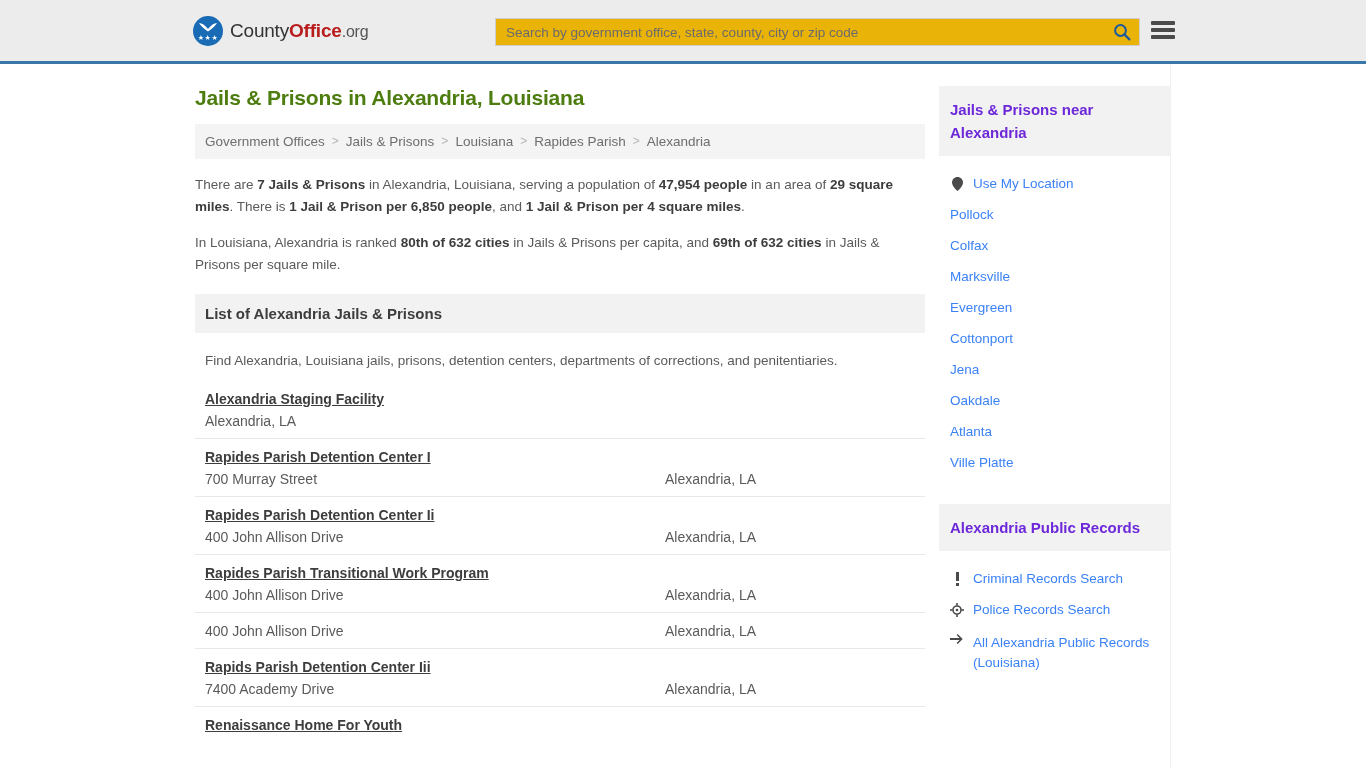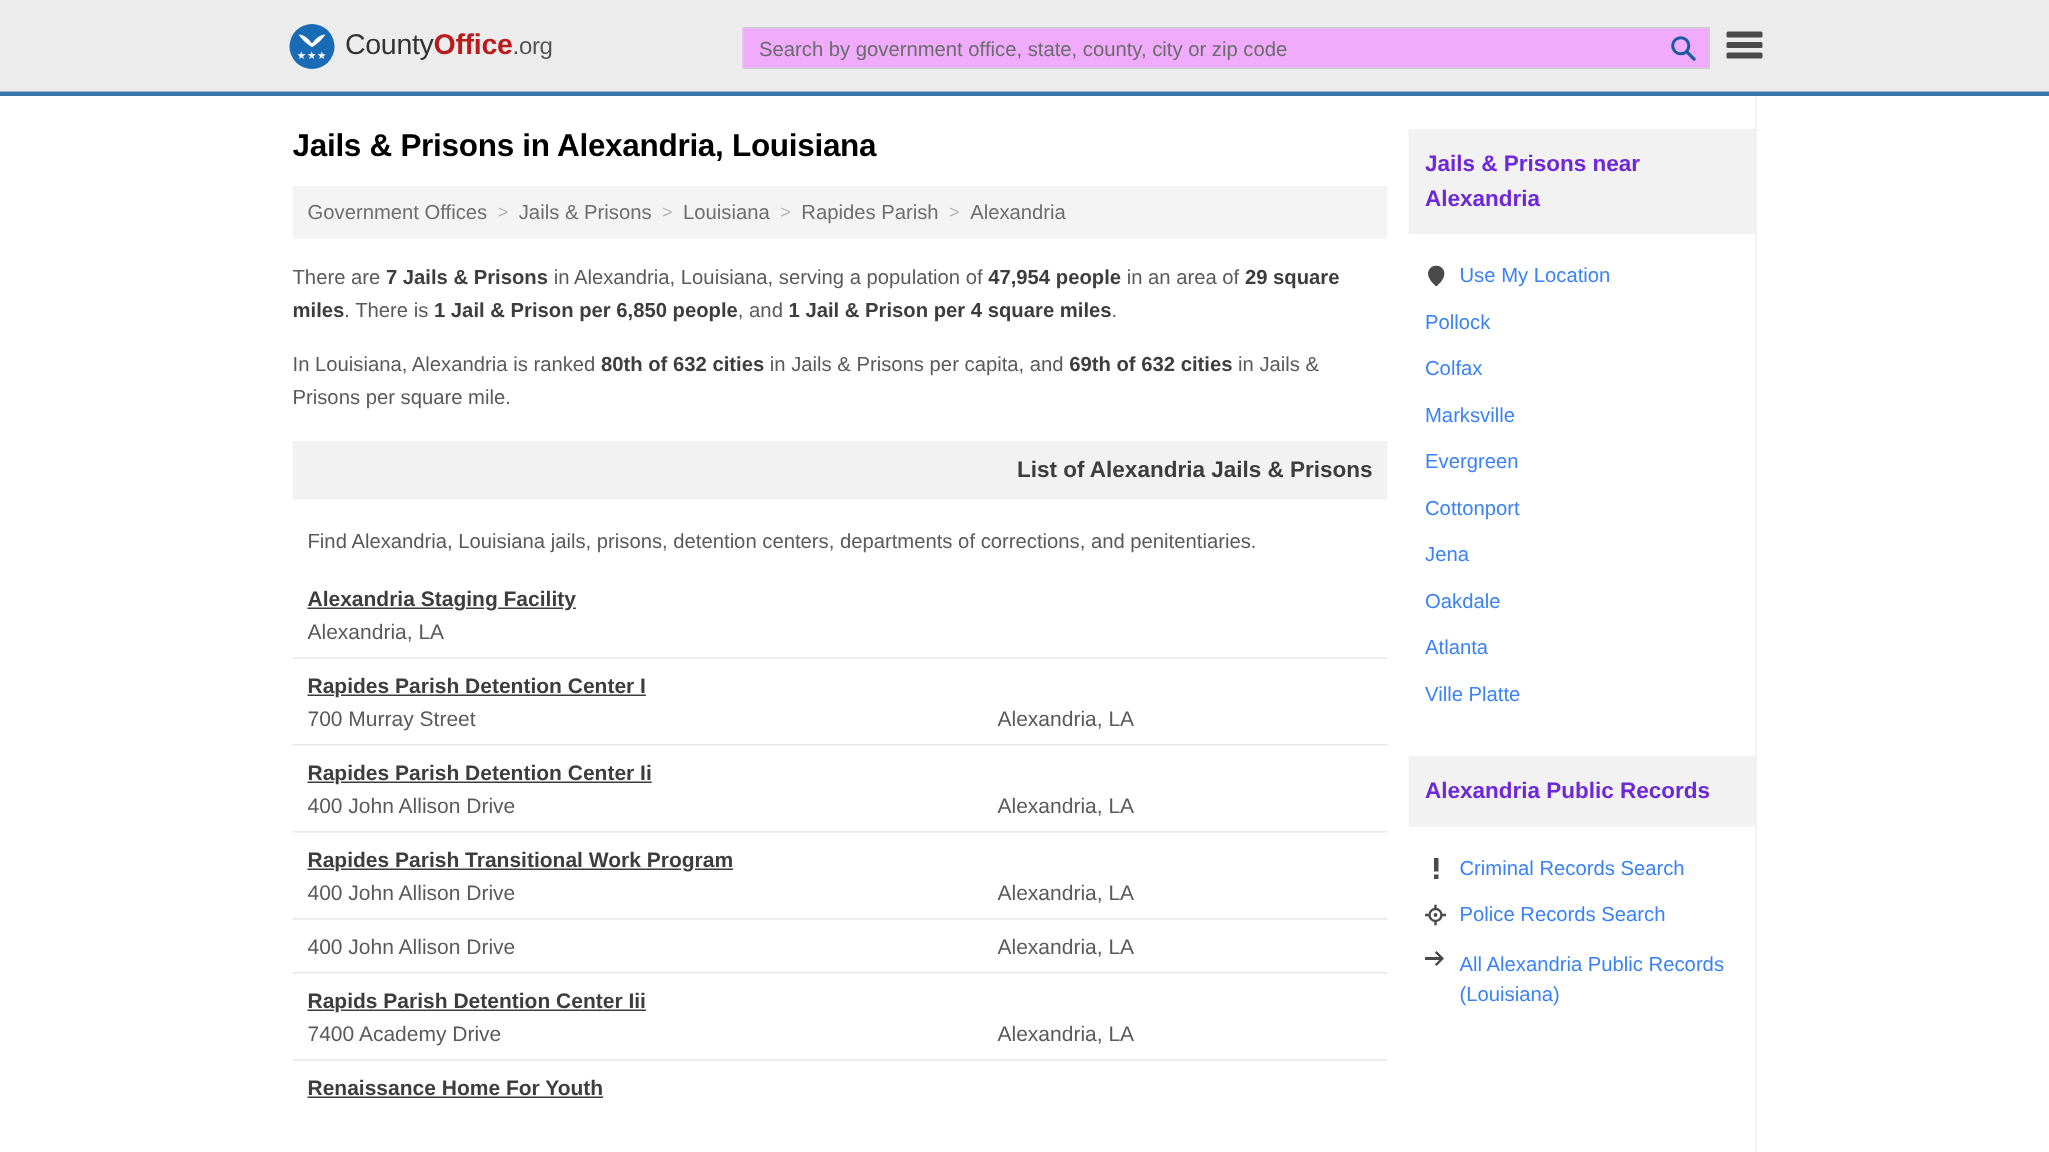--- a/index.html
+++ b/index.html
@@ -56,21 +56,21 @@
   .brand-text .bold-blue { color: #b91c1c; font-weight: bold; }
   .brand-text .county { color: #333; }
   .brand-text .tld { color: #555; font-size: 16px; }
 
   .search-wrap {
     position: absolute;
     left: 495px;
     top: 18px;
     width: 645px;
     height: 28px;
-    background: #f0abfc;
+    background: #eab308;
     border: 1px solid #cfcfcf;
     display: flex;
     align-items: flex-start;
   }
   .search-input {
     flex: 1;
     border: none;
     outline: none;
     height: 100%;
     padding: 0 10px;
@@ -115,21 +115,21 @@
   .columns {
     display: flex;
     gap: 14px;
     padding-top: 22px;
   }
   .main-col { width: 730px; flex: 0 0 730px; }
   .side-col { width: 231px; flex: 0 0 231px; }
 
   h1.page-title {
     font-size: 21px;
-    color: #000000;
+    color: #4d7c0f;
     font-weight: bold;
     letter-spacing: -0.2px;
     margin-bottom: 14px;
   }
 
   .breadcrumb {
     background: #f4f4f4;
     padding: 10px 10px;
     font-size: 13.5px;
     color: #6e6e6e;
@@ -157,21 +157,20 @@
   }
   .stat-p b { color: #3d3d3d; font-weight: bold; }
 
   .section-head {
     background: #f2f2f2;
     padding: 11px 10px;
     font-size: 15px;
     font-weight: bold;
     color: #3d3d3d;
     margin-top: 18px;
-    text-align: right;
   }
   .section-desc {
     font-size: 13.5px;
     color: #5a5a5a;
     padding: 18px 0 10px 10px;
     line-height: 20px;
   }
 
   .list-rows { width: 100%; }
   .list-row {

